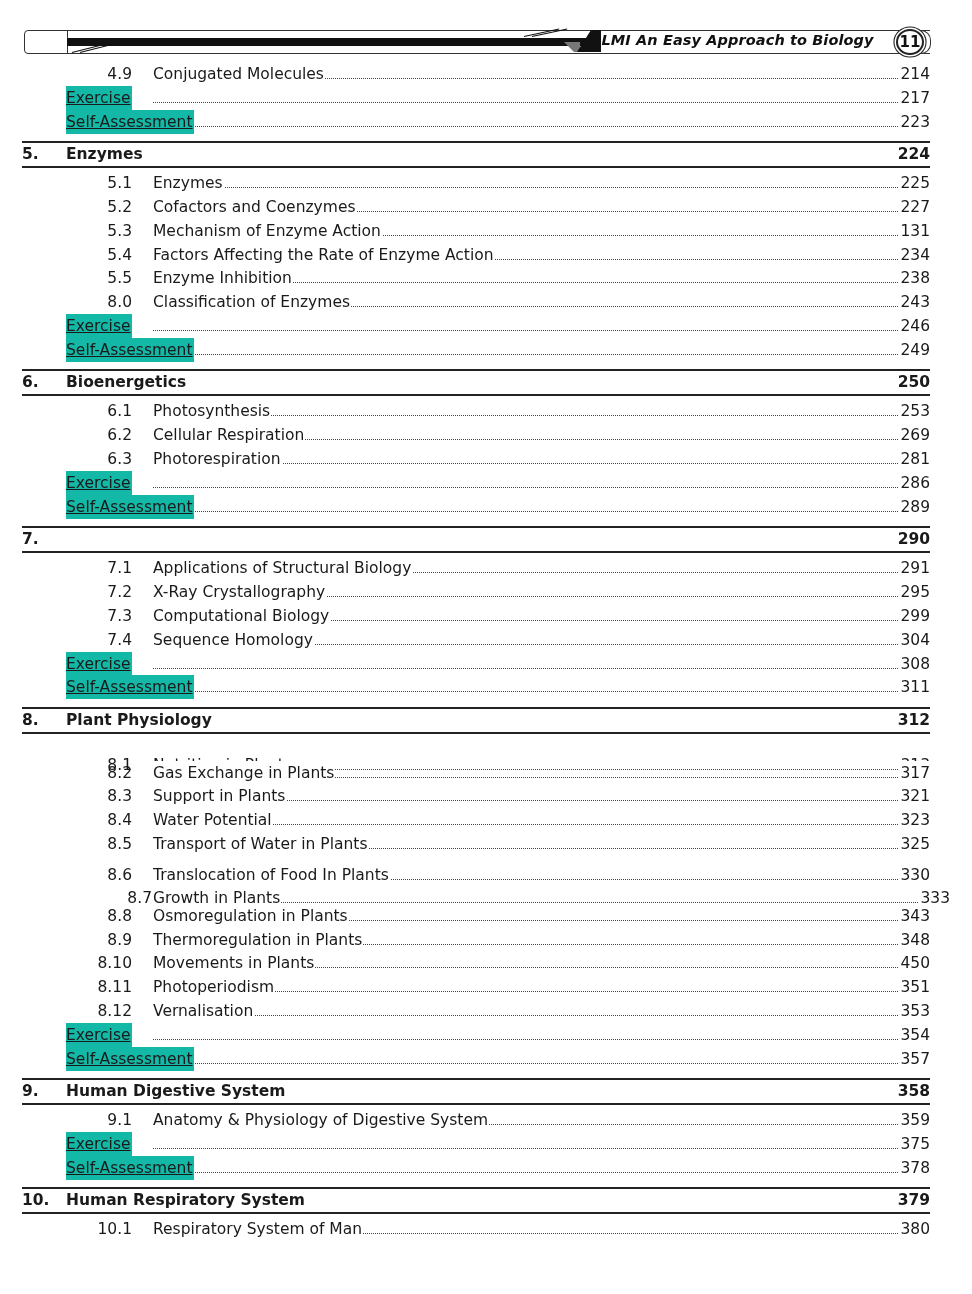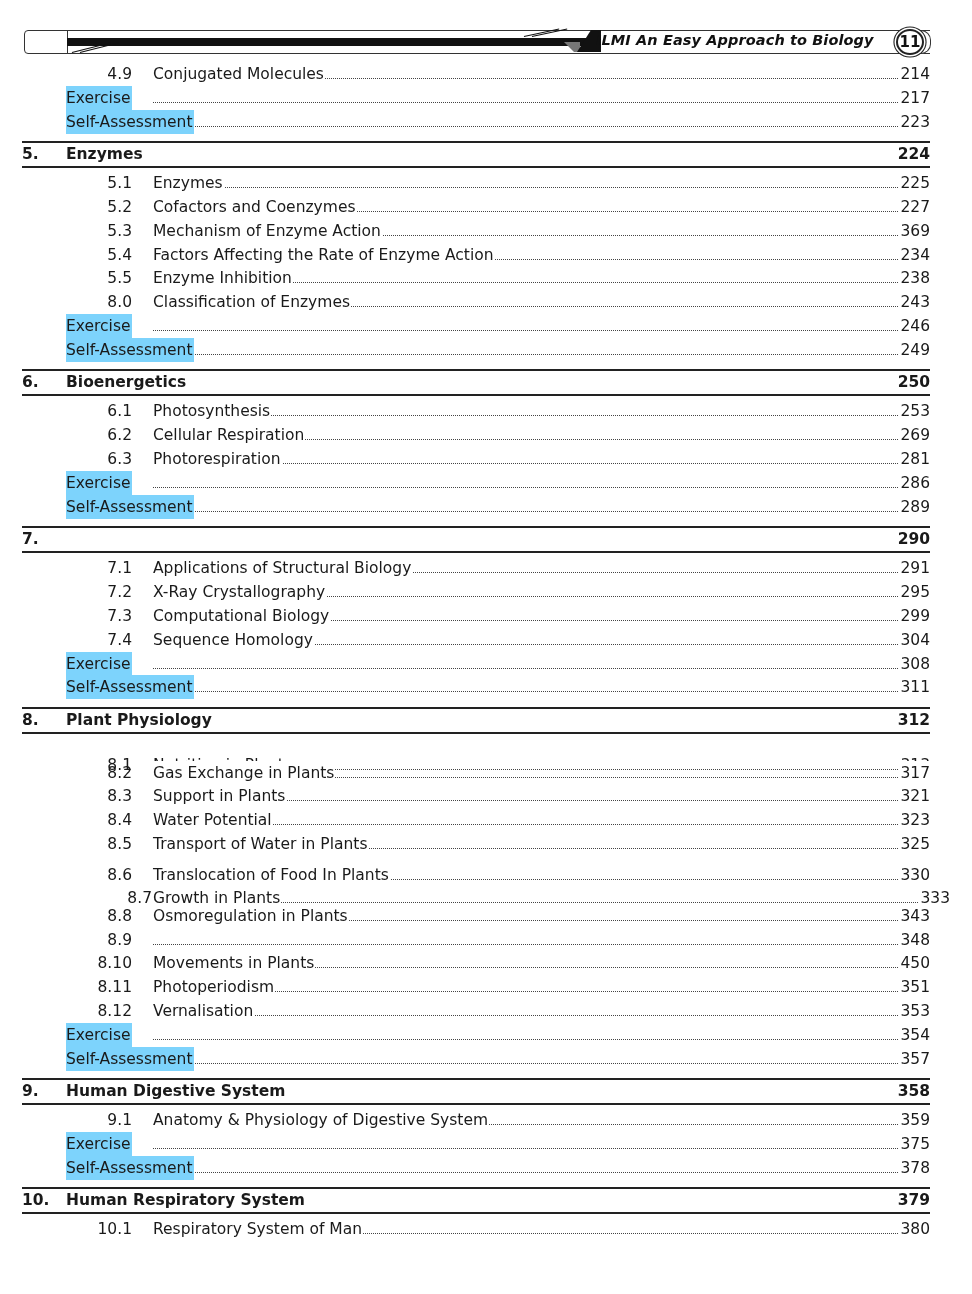--- a/index.html
+++ b/index.html
@@ -24,21 +24,21 @@
                font-weight: bold; font-style: italic; font-size: 14.5px; color: #111; letter-spacing: 0.1px; white-space: nowrap; }
   .hdr-pagenum { position: absolute; left: 872px; top: -1px; width: 24px; height: 22px; border-radius: 50%;
                  border: 2px solid #222; box-shadow: 0 0 0 1.5px #fff, 0 0 0 2.6px #222;
                  font-weight: bold; font-size: 15px; text-align: center; line-height: 22px; color: #111; background: #fff; }
 
   
   .toc { position: absolute; left: 0; top: 0; width: 972px; }
   .row { position: absolute; left: 0; width: 972px; height: 24px; font-size: 15.5px; line-height: 24px; }
   .row .num { position: absolute; right: 840px; text-align: right; white-space: nowrap; }
   .row .title { position: absolute; left: 153px; white-space: nowrap; background: #fff; padding-right: 1px; }
-  .row .label { position: absolute; left: 66px; white-space: nowrap; background: #7dd3fc; padding-right: 1px; }
+  .row .label { position: absolute; left: 66px; white-space: nowrap; background: #14b8a6; padding-right: 1px; text-decoration: underline; }
   .row .dots { position: absolute; left: 153px; right: 72px; top: 16px; height: 0;
                border-bottom: 1.6px dotted #444; }
   .row .page { position: absolute; right: 42px; text-align: right; background: #fff; padding-left: 1px; }
 
   .chapter { position: absolute; left: 22px; width: 908px; height: 23px;
              border-top: 2px solid #222; border-bottom: 2px solid #222; font-weight: bold;
              font-size: 15.5px; line-height: 22px; }
   .chapter .ch-num { position: absolute; left: 0; }
   .chapter .ch-title { position: absolute; left: 44px; white-space: nowrap; }
   .chapter .ch-page { position: absolute; right: 0; }
@@ -92,21 +92,21 @@
     <div class="row" style="top: 194.9px;">
       <div class="dots"></div>
       <span class="num">5.2</span>
       <span class="title">Cofactors and Coenzymes</span>
       <span class="page">227</span>
     </div>
     <div class="row" style="top: 218.75px;">
       <div class="dots"></div>
       <span class="num">5.3</span>
       <span class="title">Mechanism of Enzyme Action</span>
-      <span class="page">369</span>
+      <span class="page">131</span>
     </div>
     <div class="row" style="top: 242.6px;">
       <div class="dots"></div>
       <span class="num">5.4</span>
       <span class="title">Factors Affecting the Rate of Enzyme Action</span>
       <span class="page">234</span>
     </div>
     <div class="row" style="top: 266.45px;">
       <div class="dots"></div>
       <span class="num">5.5</span>
@@ -249,20 +249,21 @@
     </div>
     <div class="row" style="top: 903.65px;">
       <div class="dots"></div>
       <span class="num">8.8</span>
       <span class="title">Osmoregulation in Plants</span>
       <span class="page">343</span>
     </div>
     <div class="row" style="top: 927.5px;">
       <div class="dots"></div>
       <span class="num">8.9</span>
+      <span class="title">Thermoregulation in Plants</span>
       <span class="page">348</span>
     </div>
     <div class="row" style="top: 951.35px;">
       <div class="dots"></div>
       <span class="num">8.10</span>
       <span class="title">Movements in Plants</span>
       <span class="page">450</span>
     </div>
     <div class="row" style="top: 975.2px;">
       <div class="dots"></div>

